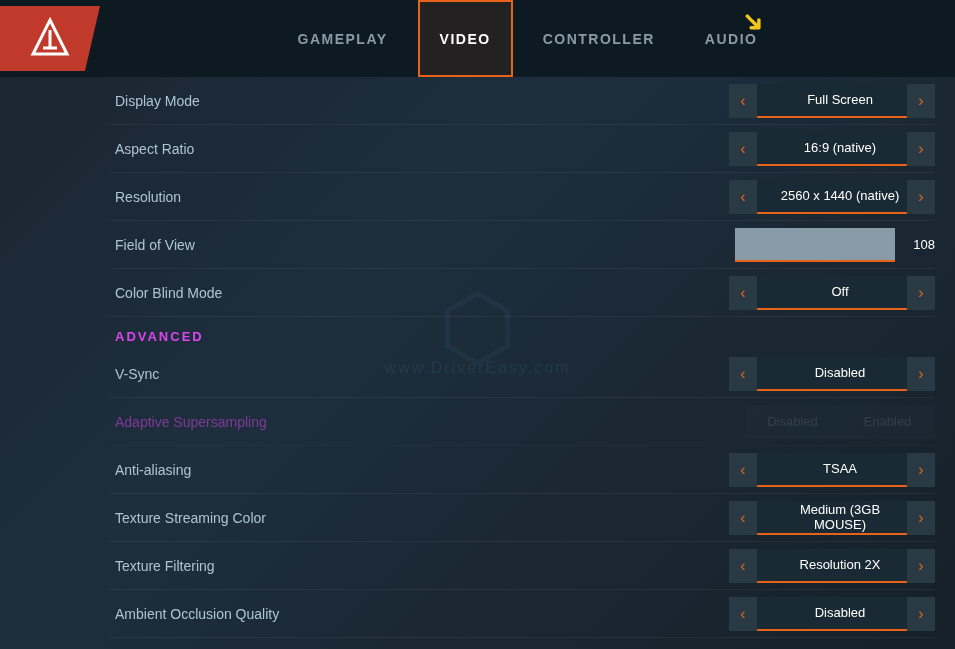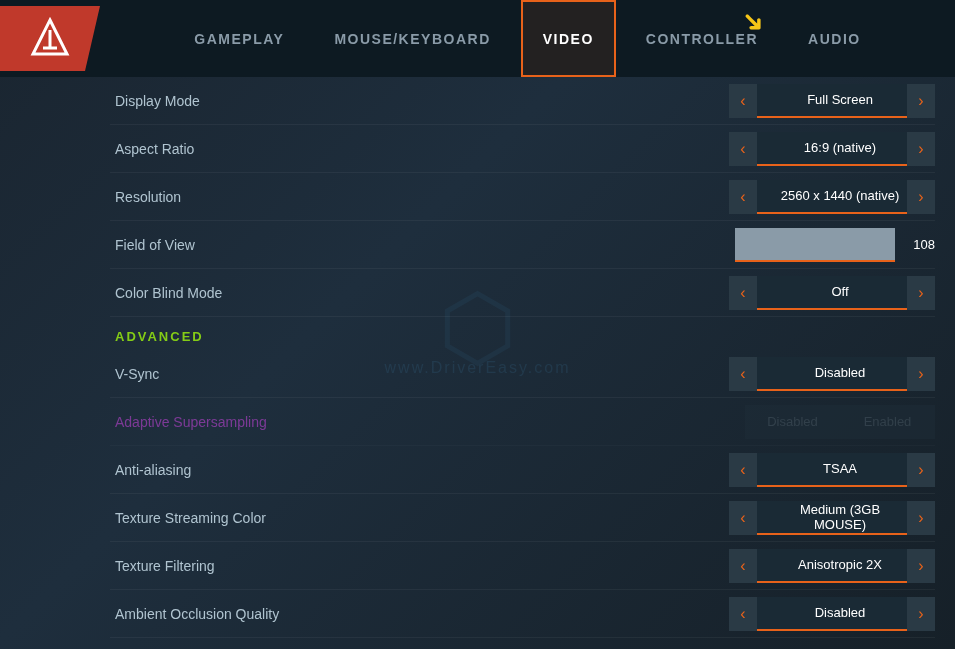--- a/index.html
+++ b/index.html
@@ -224,21 +224,21 @@
       justify-content: center;
     }
 
     .toggle-btn.disabled-style {
       background: #1e2d38;
       color: #4a5a65;
       cursor: not-allowed;
     }
 
     .section-header {
-      color: #84cc16;
+      color: #d946ef;
       font-size: 13px;
       font-weight: bold;
       letter-spacing: 2px;
       padding: 12px 5px 6px;
       display: block;
     }
   </style>
 </head>
 <body>
 
@@ -254,21 +254,20 @@
   <div class="logo-area">
     <svg width="46" height="46" viewBox="0 0 46 46" fill="none" xmlns="http://www.w3.org/2000/svg">
       <polygon points="23,4 40,38 6,38" fill="none" stroke="white" stroke-width="3"></polygon>
       <line x1="23" y1="14" x2="23" y2="32" stroke="white" stroke-width="3"></line>
       <line x1="16" y1="32" x2="30" y2="32" stroke="white" stroke-width="3"></line>
     </svg>
   </div>
 
   <div class="nav-tabs">
     <div class="nav-tab">GAMEPLAY</div>
-    <div class="nav-tab">MOUSE/KEYBOARD</div>
     <div class="nav-tab active">VIDEO</div>
     <div class="nav-tab">CONTROLLER</div>
     <div class="nav-tab">AUDIO</div>
   </div>
 
   <div class="arrow-indicator" style="color:#f5c518; font-size:28px; transform: rotate(45deg); position:absolute; right:190px; top:5px; z-index:20;">➜</div>
 </div>
 
 <div class="content-area">
   <div class="settings-container">
@@ -354,21 +353,21 @@
         <button class="arrow-btn">‹</button>
         <div class="value-box">Medium (3GB MOUSE)</div>
         <button class="arrow-btn">›</button>
       </div>
     </div>
 
     <div class="setting-row">
       <div class="setting-label">Texture Filtering</div>
       <div class="setting-control">
         <button class="arrow-btn">‹</button>
-        <div class="value-box">Anisotropic 2X</div>
+        <div class="value-box">Resolution 2X</div>
         <button class="arrow-btn">›</button>
       </div>
     </div>
 
     <div class="setting-row">
       <div class="setting-label">Ambient Occlusion Quality</div>
       <div class="setting-control">
         <button class="arrow-btn">‹</button>
         <div class="value-box">Disabled</div>
         <button class="arrow-btn">›</button>

